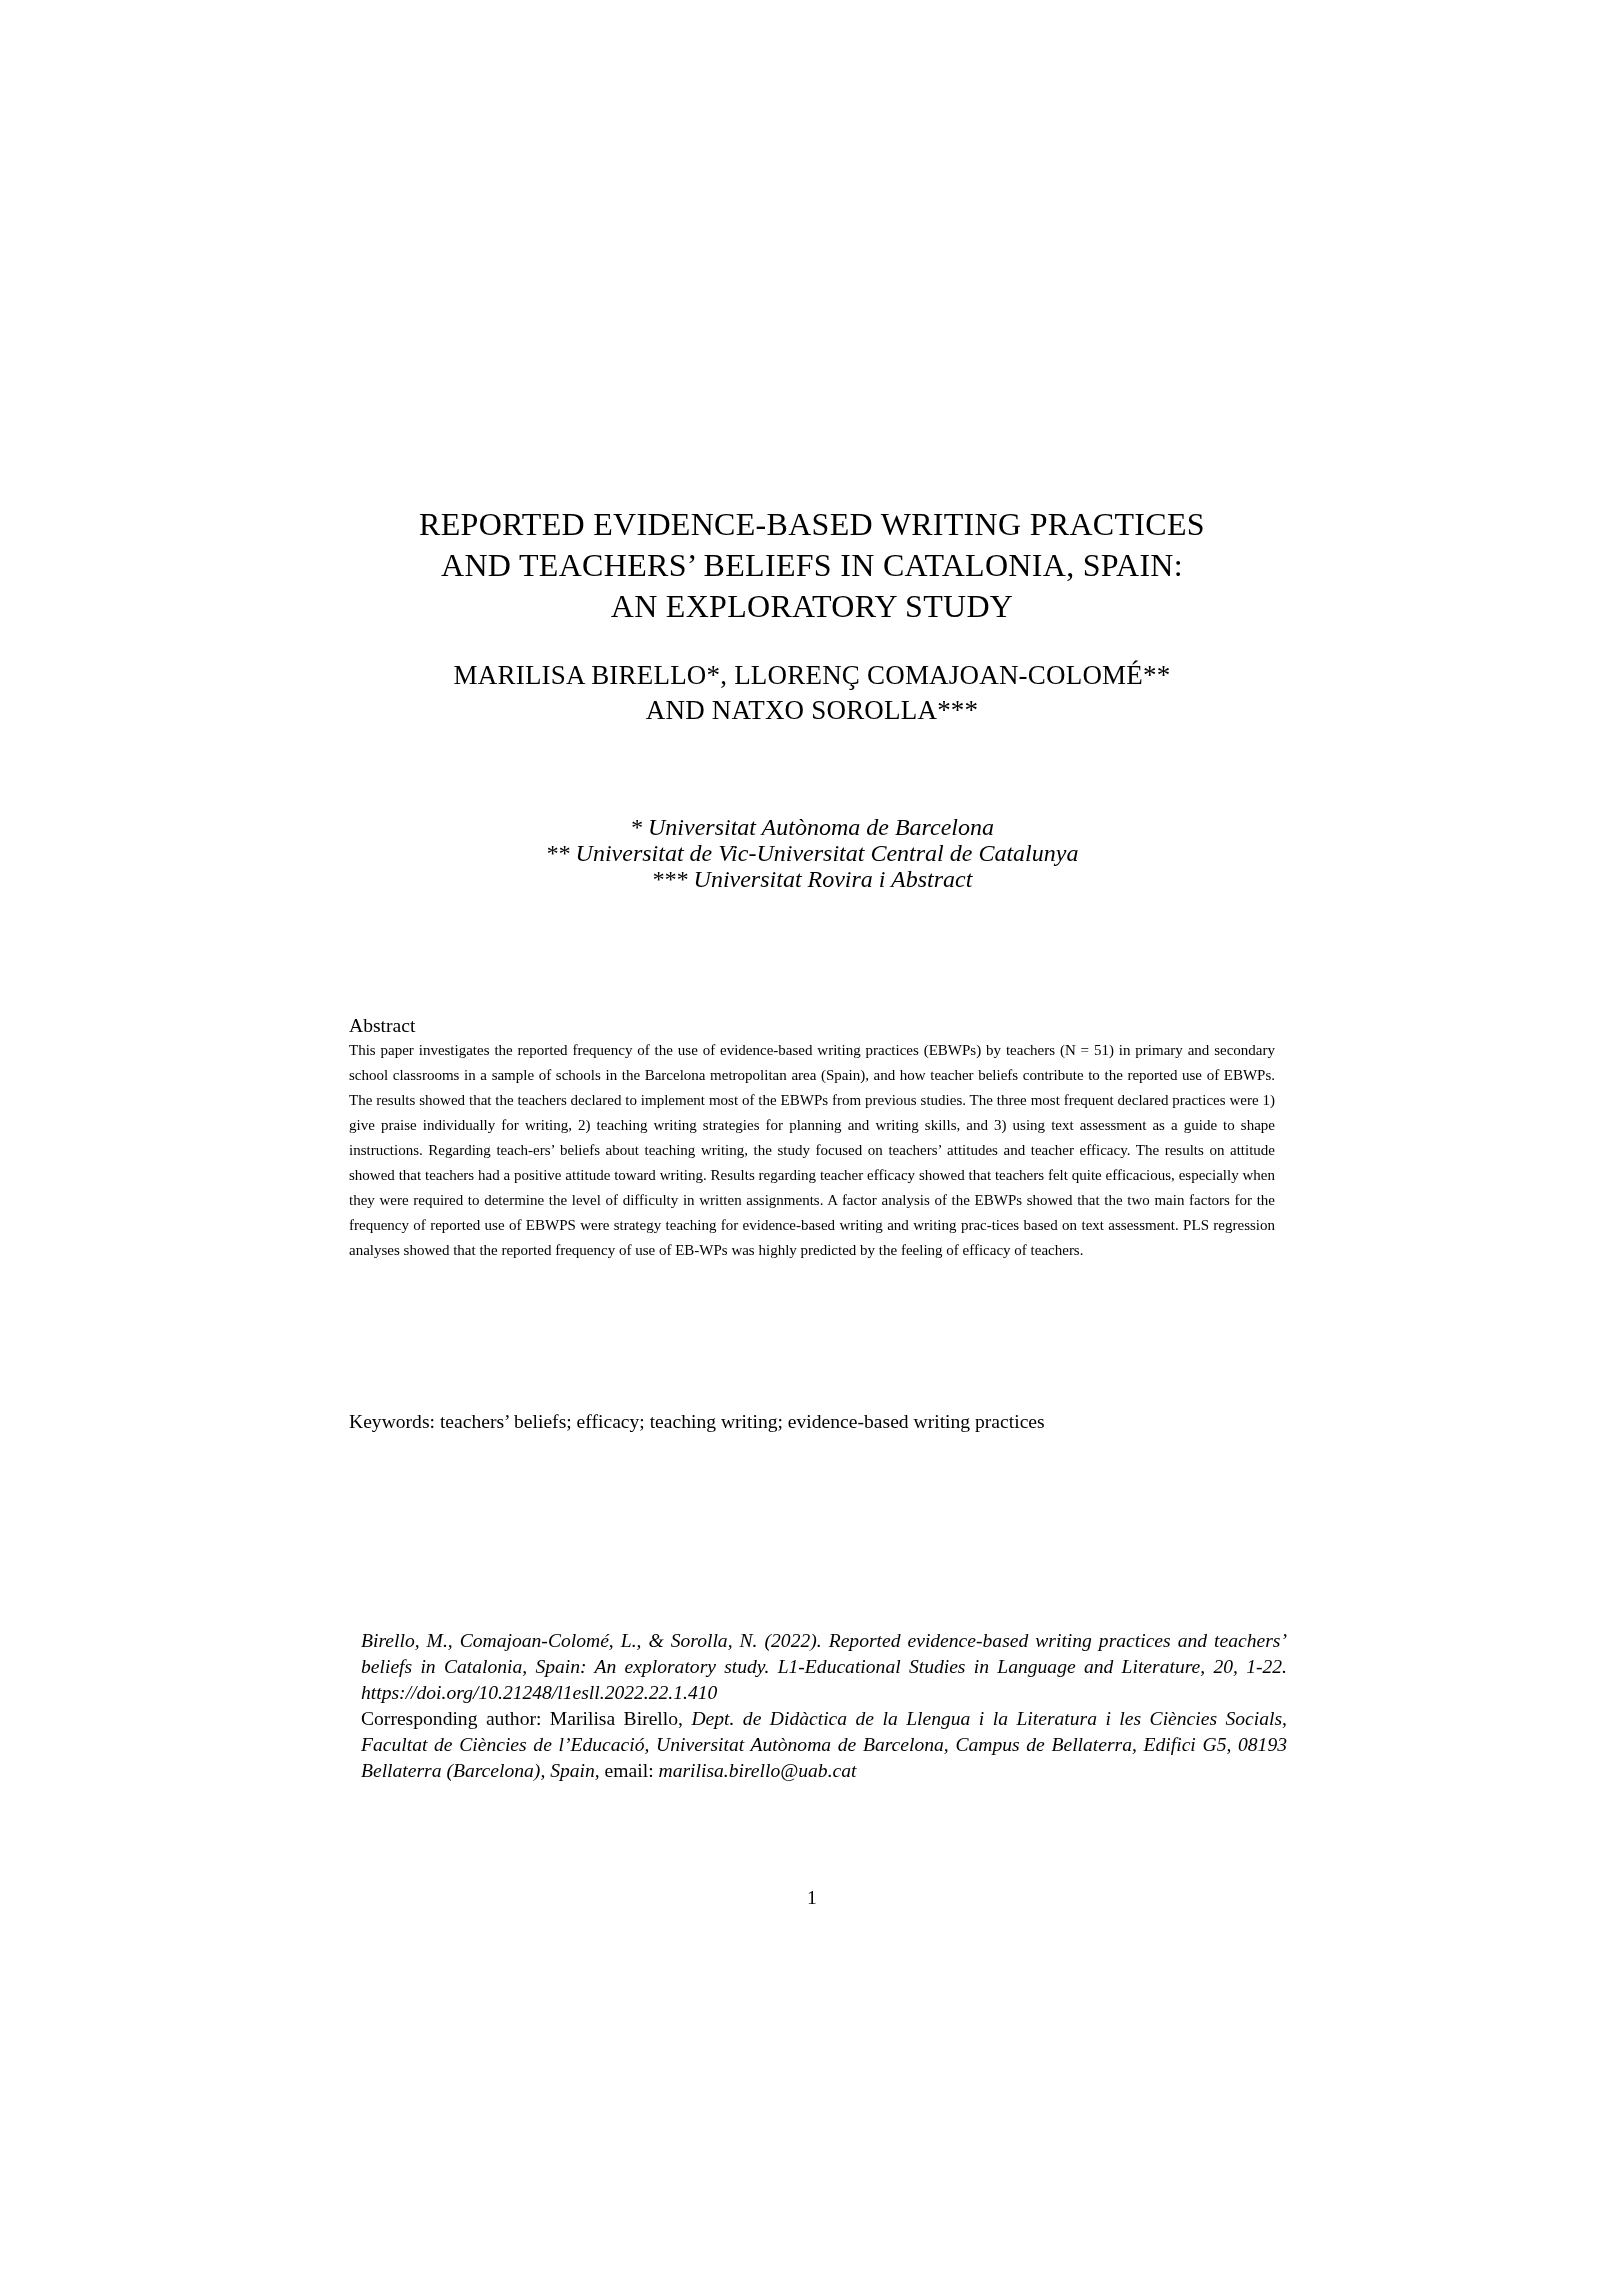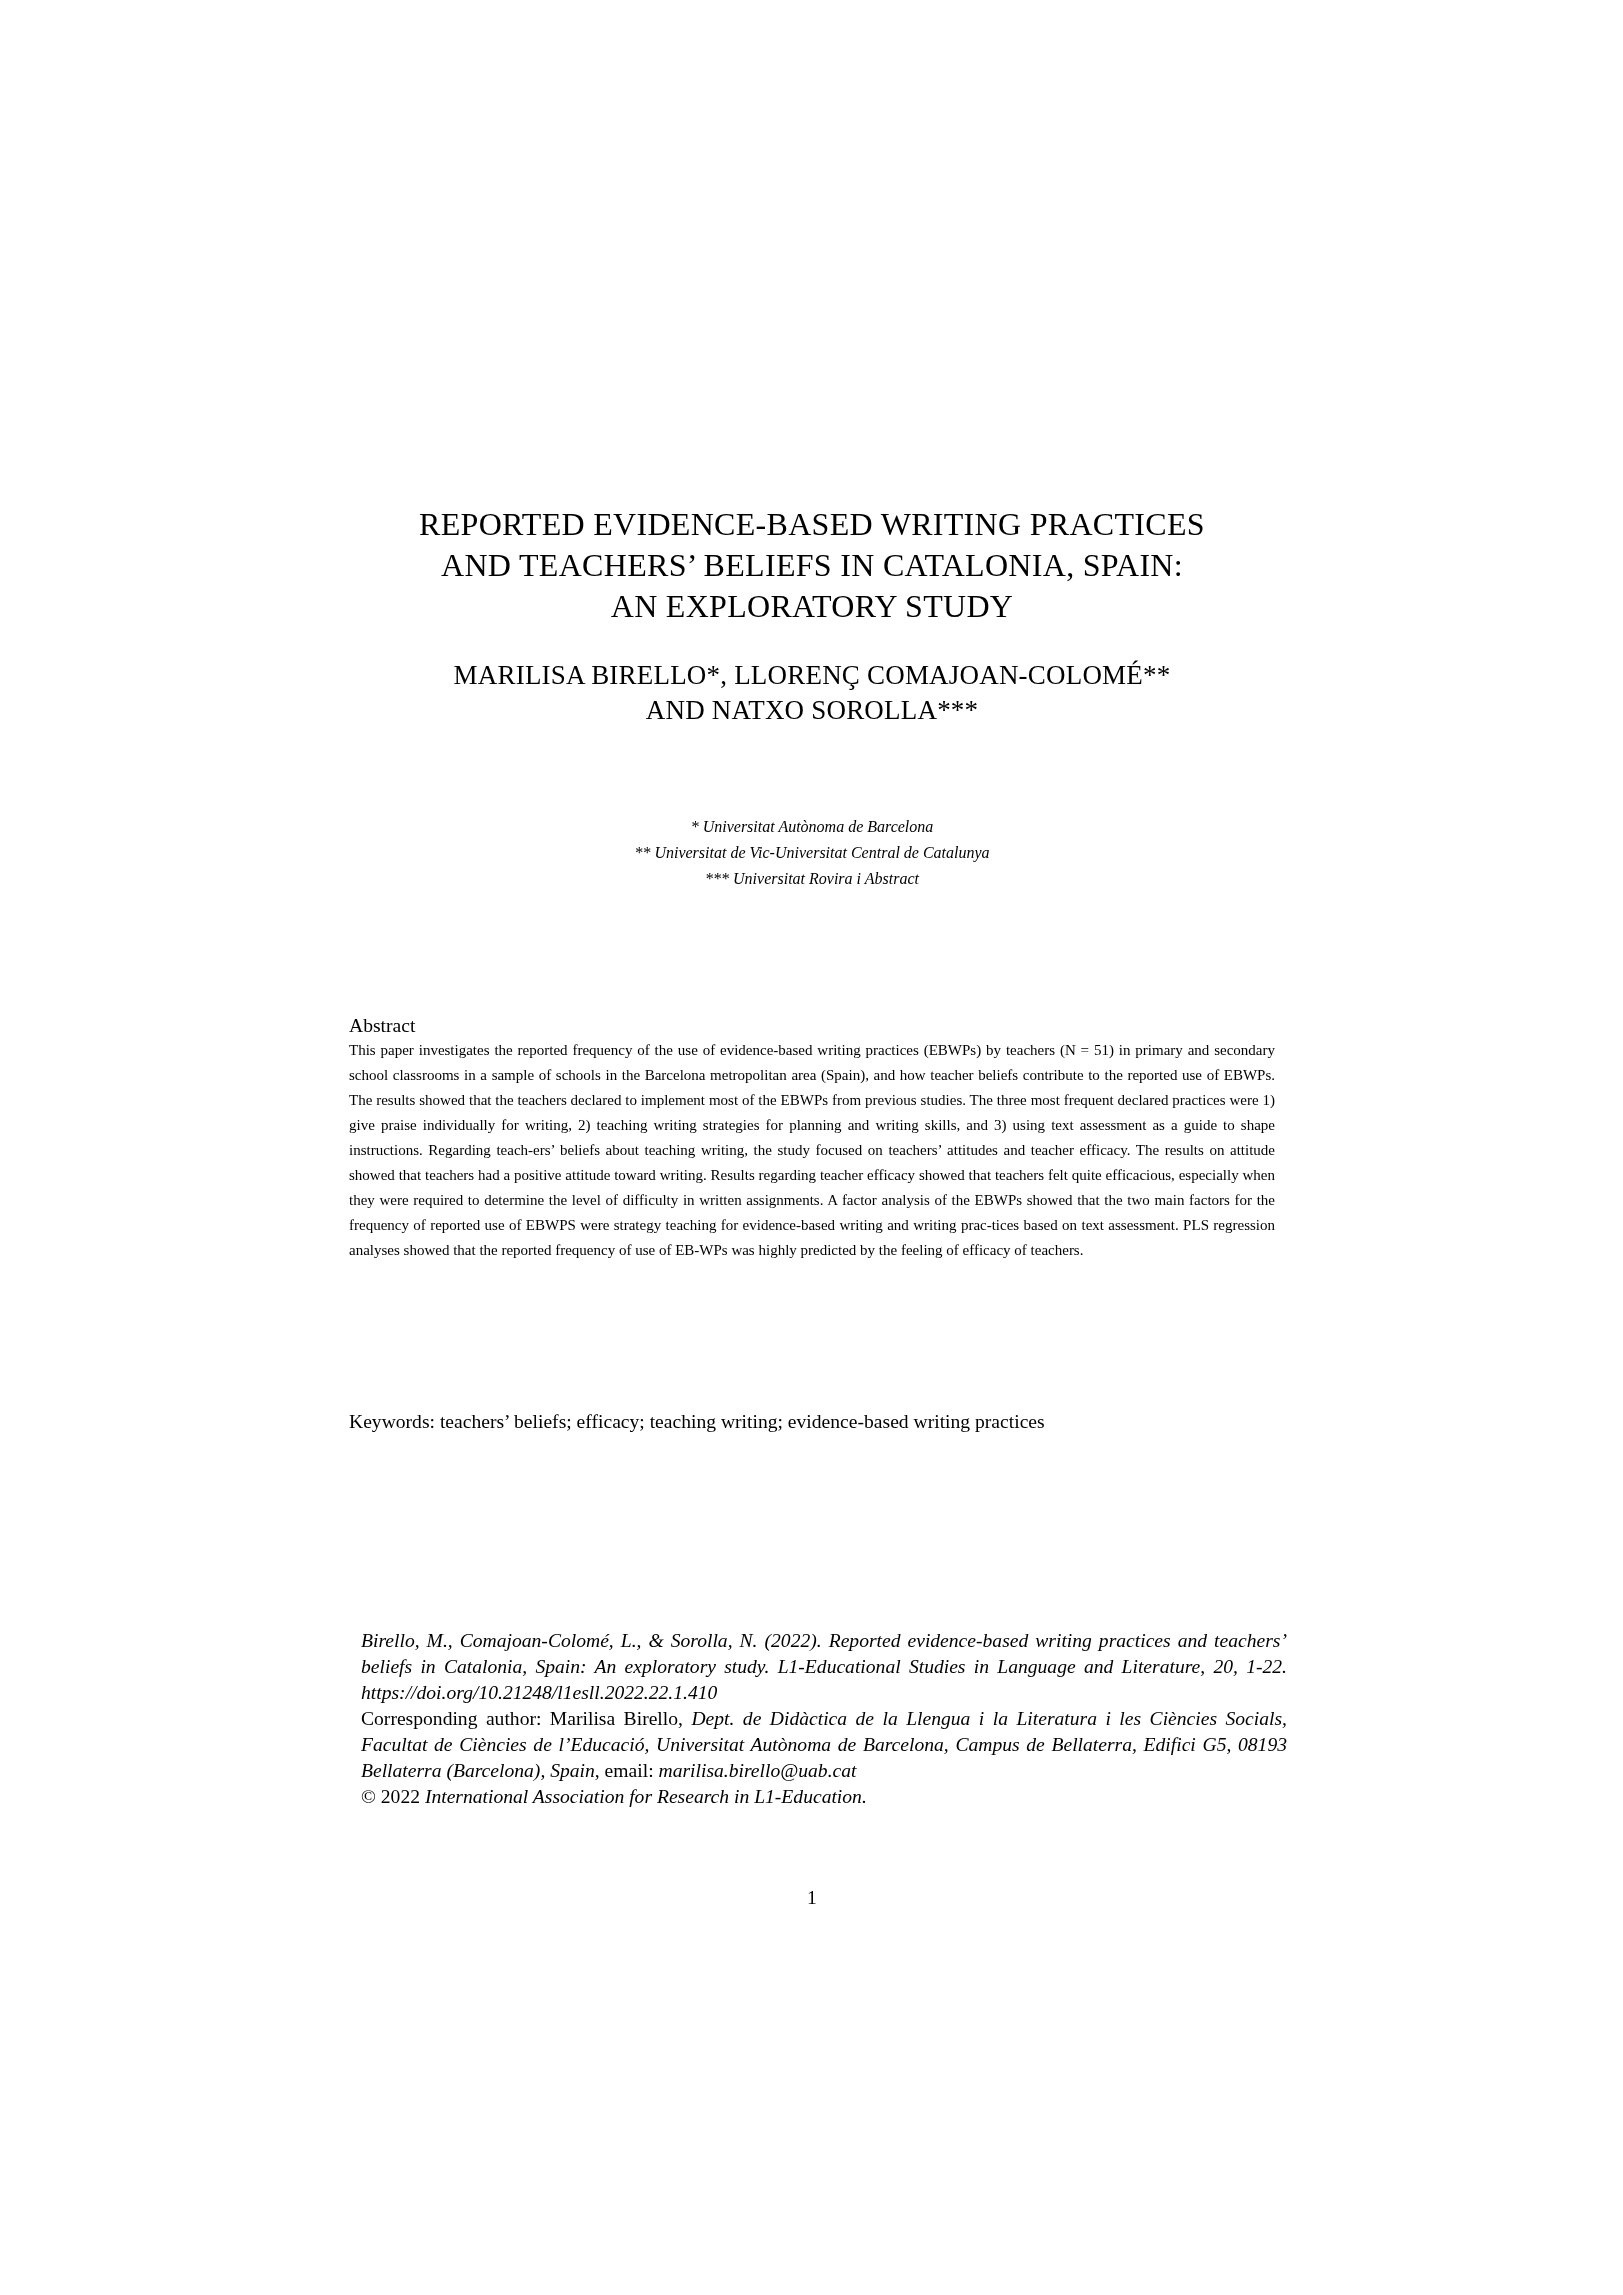--- a/index.html
+++ b/index.html
@@ -64,21 +64,21 @@
   
   .affiliations-block {
     position: absolute;
     left: 0;
     top: 814px;
     width: 926px;
     text-align: center;
     font-style: italic;
   }
   .affiliation-line {
-    font-size: 16px;
+    font-size: 24px;
     line-height: 26px;
     white-space: nowrap;
   }
 
   
   .abstract-block {
     position: absolute;
     left: 0;
     top: 1013px;
     width: 926px;
@@ -174,20 +174,19 @@
       <p class="abstract-body">This paper investigates the reported frequency of the use of evidence-based writing practices (EBWPs) by teachers (N = 51) in primary and secondary school classrooms in a sample of schools in the Barcelona metropolitan area (Spain), and how teacher beliefs contribute to the reported use of EBWPs. The results showed that the teachers declared to implement most of the EBWPs from previous studies. The three most frequent declared practices were 1) give praise individually for writing, 2) teaching writing strategies for planning and writing skills, and 3) using text assessment as a guide to shape instructions. Regarding teach-ers’ beliefs about teaching writing, the study focused on teachers’ attitudes and teacher efficacy. The results on attitude showed that teachers had a positive attitude toward writing. Results regarding teacher efficacy showed that teachers felt quite efficacious, especially when they were required to determine the level of difficulty in written assignments. A factor analysis of the EBWPs showed that the two main factors for the frequency of reported use of EBWPS were strategy teaching for evidence-based writing and writing prac-tices based on text assessment. PLS regression analyses showed that the reported frequency of use of EB-WPs was highly predicted by the feeling of efficacy of teachers.</p>
     </div>
 
     <div class="keywords-block">
       <p class="keywords-line">Keywords: teachers’ beliefs; efficacy; teaching writing; evidence-based writing practices</p>
     </div>
 
     <div class="footer-block">
       <p class="footer-para ital">Birello, M., Comajoan-Colomé, L., &amp; Sorolla, N. (2022). Reported evidence-based writing practices and teachers’ beliefs in Catalonia, Spain: An exploratory study. L1-Educational Studies in Language and Literature, 20, 1-22. https://doi.org/10.21248/l1esll.2022.22.1.410</p>
       <p class="footer-para"><span class="roman">Corresponding author: Marilisa Birello,</span><span class="ital-in">&nbsp;</span><span class="ital-in">Dept. de Didàctica de la Llengua i la Literatura i les Ciències Socials, Facultat de Ciències de l’Educació, Universitat Autònoma de Barcelona, Campus de Bellaterra, Edifici G5, 08193 Bellaterra (Barcelona), Spain</span><span class="roman">, email:</span><span class="ital-in">&nbsp;</span><span class="ital-in">marilisa.birello@uab.cat</span></p>
-      <p class="footer-para"><span class="roman">© 2022</span><span class="ital-in">&nbsp;</span><span class="ital-in">International Association for Research in L1-Education.</span></p>
     </div>
 
     <div class="page-number">1</div>
 
   </div>
 </div>
 
 
 </body></html>

